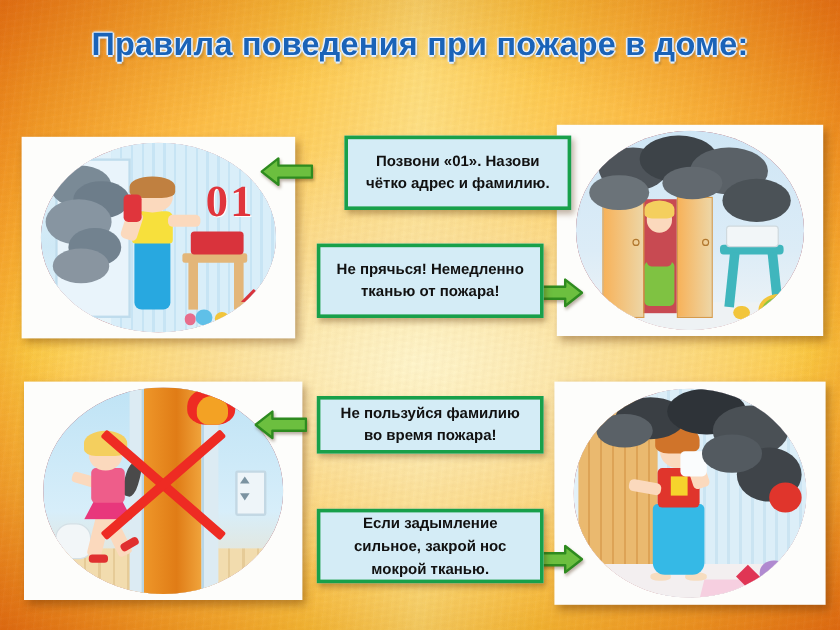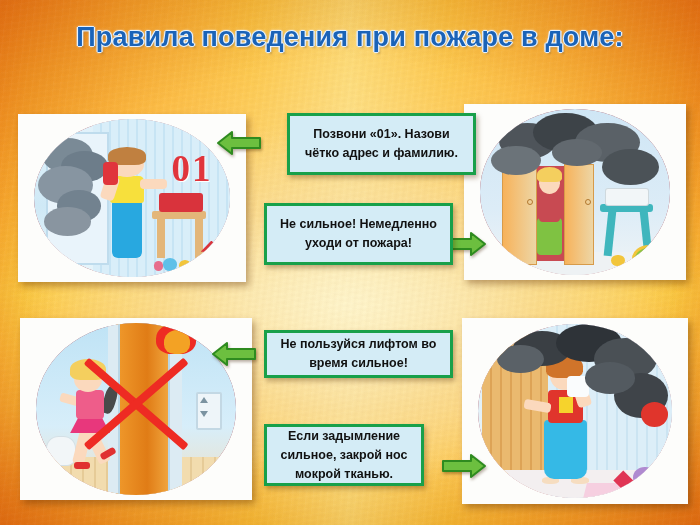--- a/index.html
+++ b/index.html
@@ -59,21 +59,21 @@
   .tb{
     position:absolute;background:#d4ecf6;border:3px solid #18a04a;
     box-shadow:2px 3px 5px rgba(80,40,0,.35);
     display:flex;align-items:center;justify-content:center;
     text-align:center;color:#111;font-weight:bold;
     font-size:12.5px;line-height:1.52;padding:5px 8px;box-sizing:border-box;
   }
   .tb1{left:264px;top:113px;width:189px;height:62px;margin-left:23px;}
   .tb2{left:264px;top:203px;width:189px;height:62px;}
   .tb3{left:264px;top:330px;width:189px;height:48px;}
-  .tb4{left:264px;top:424px;width:160px;height:62px;align-items:center;}
+  .tb4{left:264px;top:424px;width:189px;height:62px;align-items:center;}
 
   
   .arrow{position:absolute;width:44px;height:26px;filter:drop-shadow(1.5px 2px 1.5px rgba(60,30,0,.35));}
   .a1{left:217px;top:130px;}
   .a2{left:442px;top:231px;}
   .a3{left:212px;top:341px;}
   .a4{left:442px;top:453px;}
 
   
   .s1{position:absolute;inset:0;background:
@@ -336,21 +336,21 @@
     <polygon points="1,13 15,2 15,8 43,8 43,18 15,18 15,24" fill="#6cbf3f" stroke="#2e8b1f" stroke-width="2" stroke-linejoin="round"></polygon>
   </svg>
   <svg class="arrow a4" viewBox="0 0 44 26">
     <polygon points="43,13 29,2 29,8 1,8 1,18 29,18 29,24" fill="#6cbf3f" stroke="#2e8b1f" stroke-width="2" stroke-linejoin="round"></polygon>
   </svg>
 
   <div class="tb tb1">
     <span>Позвони «01». Назови чётко адрес и фамилию.</span>
   </div>
   <div class="tb tb2">
-    <span>Не сильное! Немедленно уходи от пожара!</span>
+    <span>Не прячься! Немедленно тканью от пожара!</span>
   </div>
   <div class="tb tb3">
-    <span>Не пользуйся лифтом во время сильное!</span>
+    <span>Не пользуйся фамилию во время пожара!</span>
   </div>
   <div class="tb tb4">
     <span>Если задымление сильное, закрой нос мокрой тканью.</span>
   </div>
 </div>
 
 </body></html>

